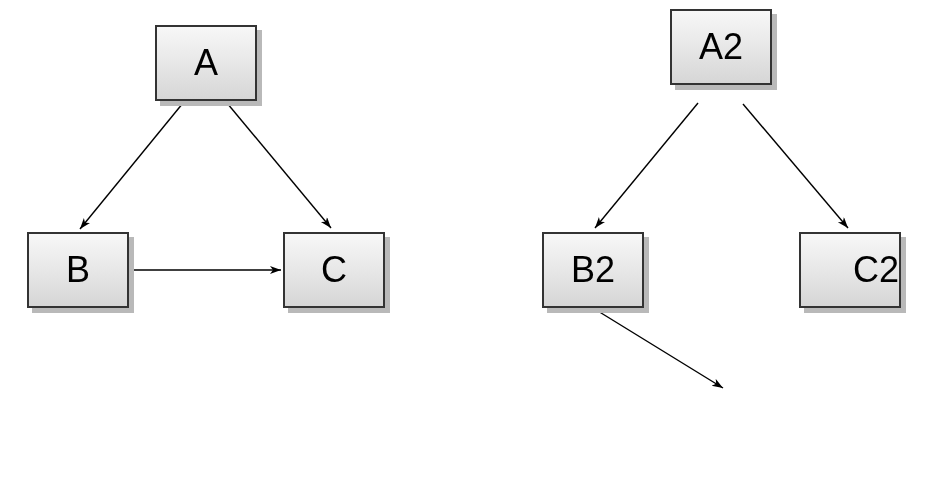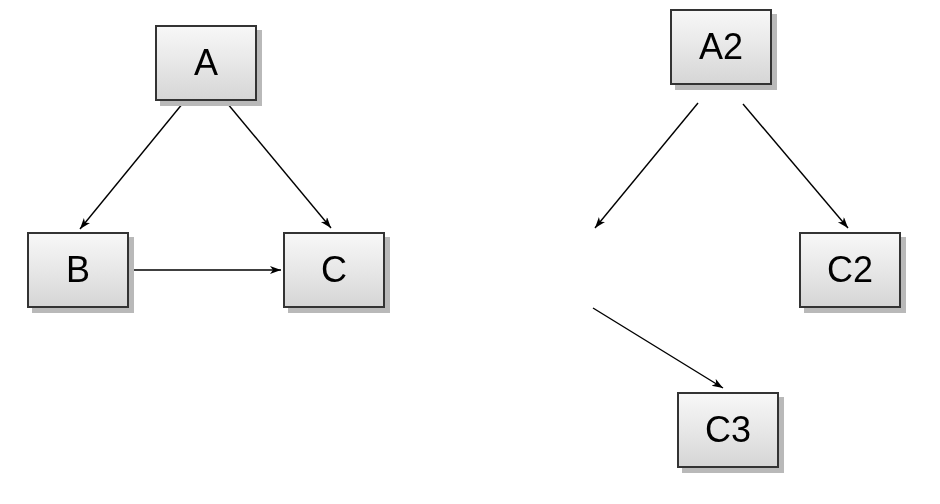--- a/index.html
+++ b/index.html
@@ -41,21 +41,21 @@
     font-size: 36px;
     color: #000000;
     line-height: 1;
     user-select: none;
   }
   #node-A  { left: 155px; top: 25px;  }
   #node-B  { left: 27px;  top: 232px; }
   #node-C  { left: 283px; top: 232px; }
   #node-A2 { left: 670px; top: 9px;  }
   #node-B2 { left: 542px; top: 232px; }
-  #node-C2 { left: 799px; top: 232px; }
+  #node-C2 { left: 799px; top: 232px; justify-content: flex-end; }
   #node-C3 { left: 677px; top: 392px; }
 </style>
 </head>
 <body>
 
 <div class="canvas">
 
   <svg class="edges-layer" width="940" height="504" viewBox="0 0 940 504" xmlns="http://www.w3.org/2000/svg">
     <defs>
       <marker id="arrowhead" markerUnits="userSpaceOnUse" markerWidth="14" markerHeight="10" refX="11" refY="4" orient="auto">
@@ -76,20 +76,20 @@
   <div class="node" id="node-B">
     <span class="node-label">B</span>
   </div>
   <div class="node" id="node-C">
     <span class="node-label">C</span>
   </div>
 
   <div class="node" id="node-A2">
     <span class="node-label">A2</span>
   </div>
+  <div class="node" id="node-B2">
+    <span class="node-label">B2</span>
+  </div>
   <div class="node" id="node-C2">
     <span class="node-label">C2</span>
-  </div>
-  <div class="node" id="node-C3">
-    <span class="node-label">C3</span>
   </div>
 
 </div>
 
 </body></html>

